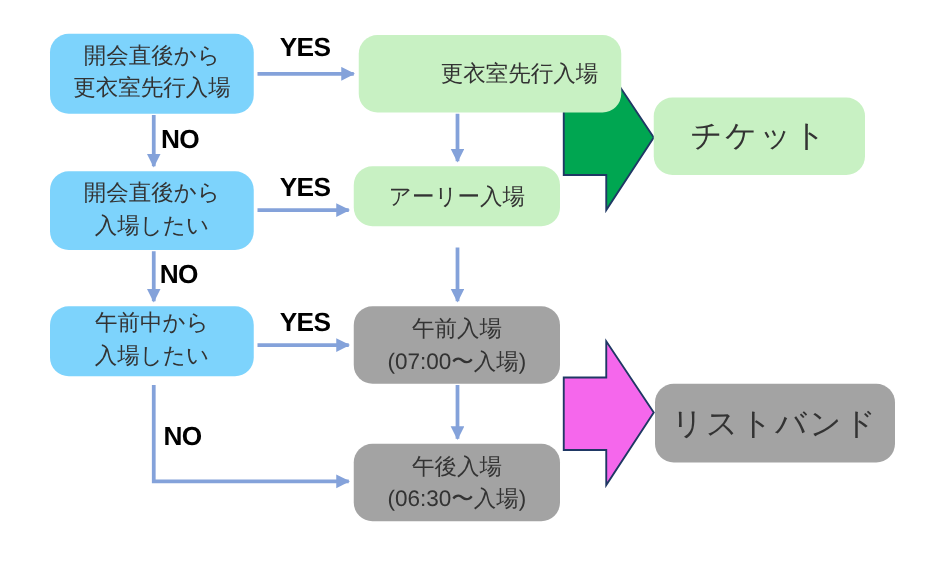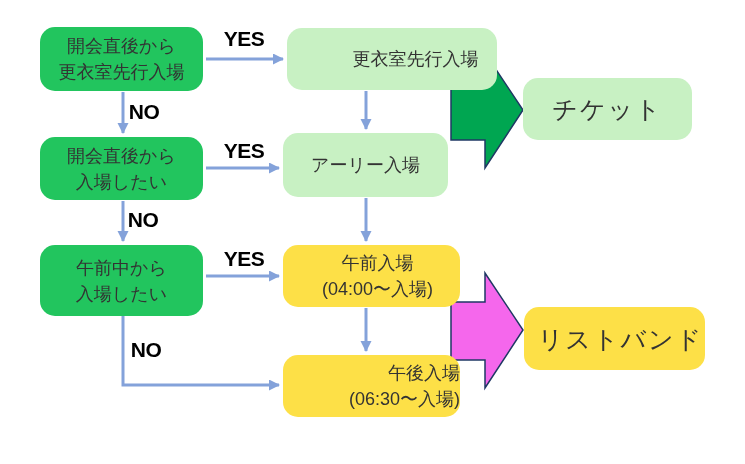--- a/index.html
+++ b/index.html
@@ -5,23 +5,23 @@
   html,body { margin:0; padding:0; background:#ffffff; }
   .canvas {
     position:relative; width:745px; height:464px; background:#ffffff;
     font-family:"Liberation Sans","DejaVu Sans",sans-serif; overflow:hidden;
   }
   .node {
     position:absolute; border-radius:15px;
     display:flex; flex-direction:column; align-items:center; justify-content:center;
     text-align:center; color:#333333; font-size:18px; line-height:26px;
   }
-  .q  { background:#22c55e; }
+  .q  { background:#7dd3fc;font-family:Liberation Mono, monospace; }
   .g  { background:#C8F1C3; }
-  .p  { background:#fde047;padding-left:12px; }
+  .p  { background:#a3a3a3; }
   .result { font-size:25px; letter-spacing:2px;align-items:center; }
   .edge-label {
     position:absolute; width:44px; text-align:center;
     font-weight:bold; font-size:21px; color:#000000; letter-spacing:-0.5px;
   }
   svg.layer { position:absolute; left:0; top:0; pointer-events:none; }
 </style>
 </head>
 <body>
 
@@ -51,44 +51,44 @@
   </svg>
 
   <div class="node q" style="left:40px; top:27px; width:163px; height:64px;">
     <span>開会直後から</span>
     <span>更衣室先行入場</span>
   </div>
   <div class="node q" style="left:40px; top:137px; width:163px; height:63px;">
     <span>開会直後から</span>
     <span>入場したい</span>
   </div>
-  <div class="node q" style="left:40px; top:245px; width:163px; height:71px;">
+  <div class="node q" style="left:40px; top:245px; width:163px; height:56px;">
     <span>午前中から</span>
     <span>入場したい</span>
   </div>
 
   <div class="node g" style="left:287px; top:28px; width:163px; height:62px;padding-left:47px;">
     <span>更衣室先行入場</span>
   </div>
-  <div class="node g" style="left:283px; top:133px; width:165px; height:64px;">
+  <div class="node g" style="left:283px; top:133px; width:165px; height:48px;">
     <span>アーリー入場</span>
   </div>
   <div class="node p" style="left:283px; top:245px; width:165px; height:62px;">
     <span>午前入場</span>
-    <span>(04:00〜入場)</span>
+    <span>(07:00〜入場)</span>
   </div>
-  <div class="node p" style="left:283px; top:355px; width:165px; height:62px;align-items:flex-end;">
+  <div class="node p" style="left:283px; top:355px; width:165px; height:62px;">
     <span>午後入場</span>
     <span>(06:30〜入場)</span>
   </div>
 
   <div class="node g result" style="left:523px; top:78px; width:169px; height:62px;">
     <span>チケット</span>
   </div>
-  <div class="node p result" style="left:524px; top:307px; width:169px; height:63px;">
+  <div class="node p result" style="left:524px; top:307px; width:192px; height:63px;">
     <span>リストバンド</span>
   </div>
 
   <div class="edge-label" style="left:222px; top:27px;">YES</div>
   <div class="edge-label" style="left:222px; top:139px;">YES</div>
   <div class="edge-label" style="left:222px; top:247px;">YES</div>
   <div class="edge-label" style="left:122px; top:100px;">NO</div>
   <div class="edge-label" style="left:121px; top:208px;">NO</div>
   <div class="edge-label" style="left:124px; top:338px;">NO</div>
 

